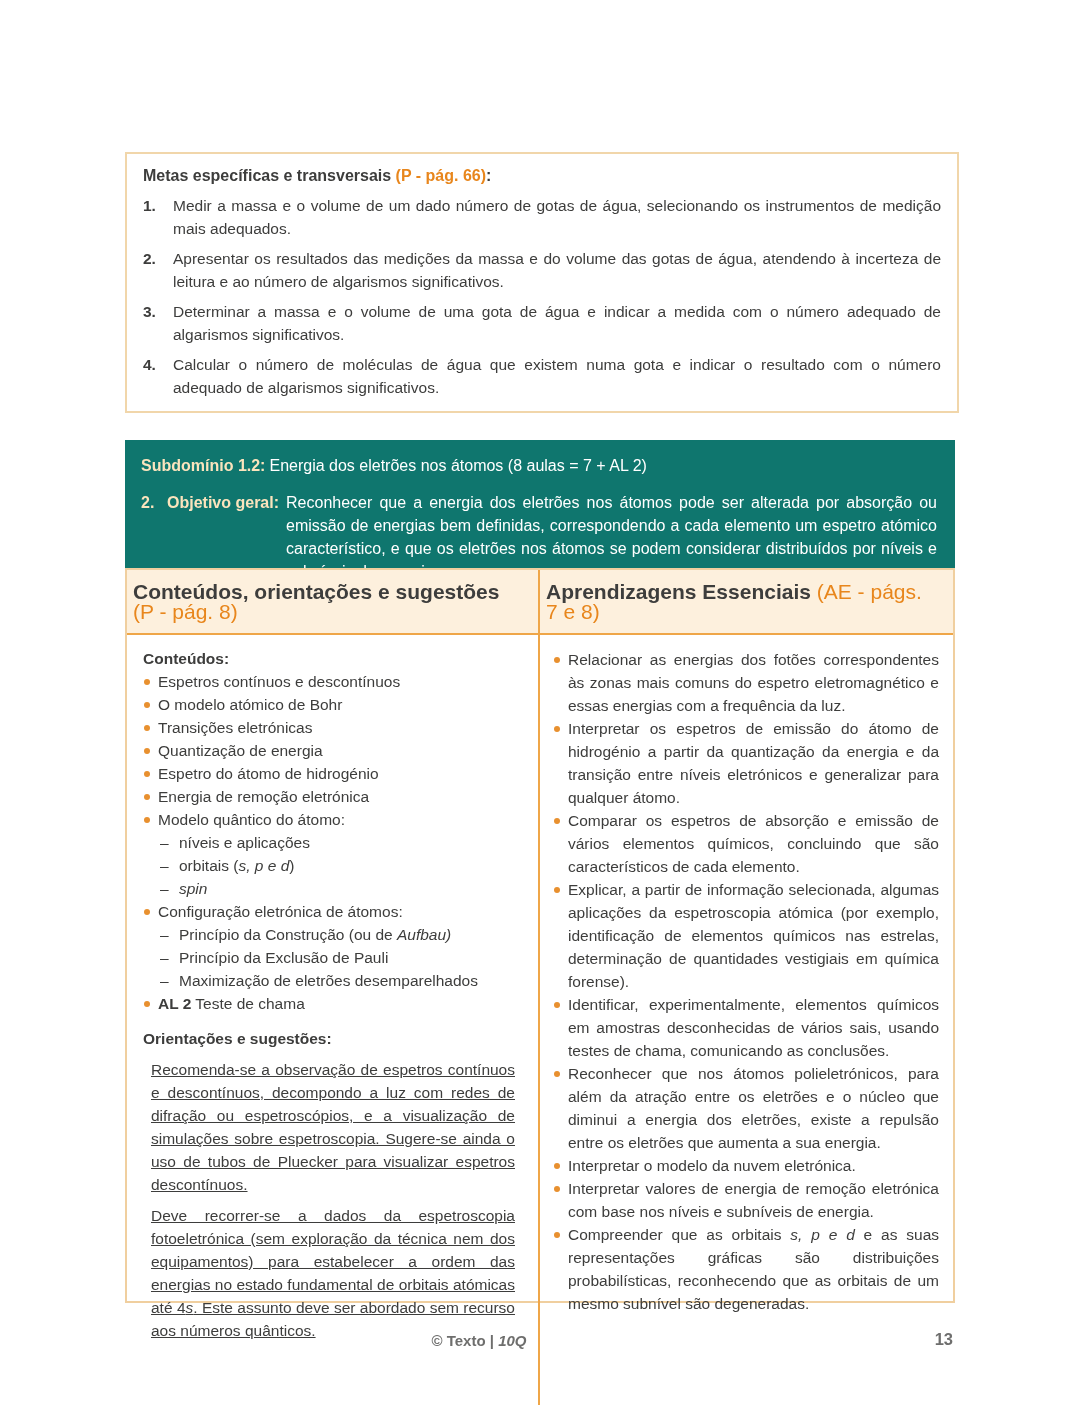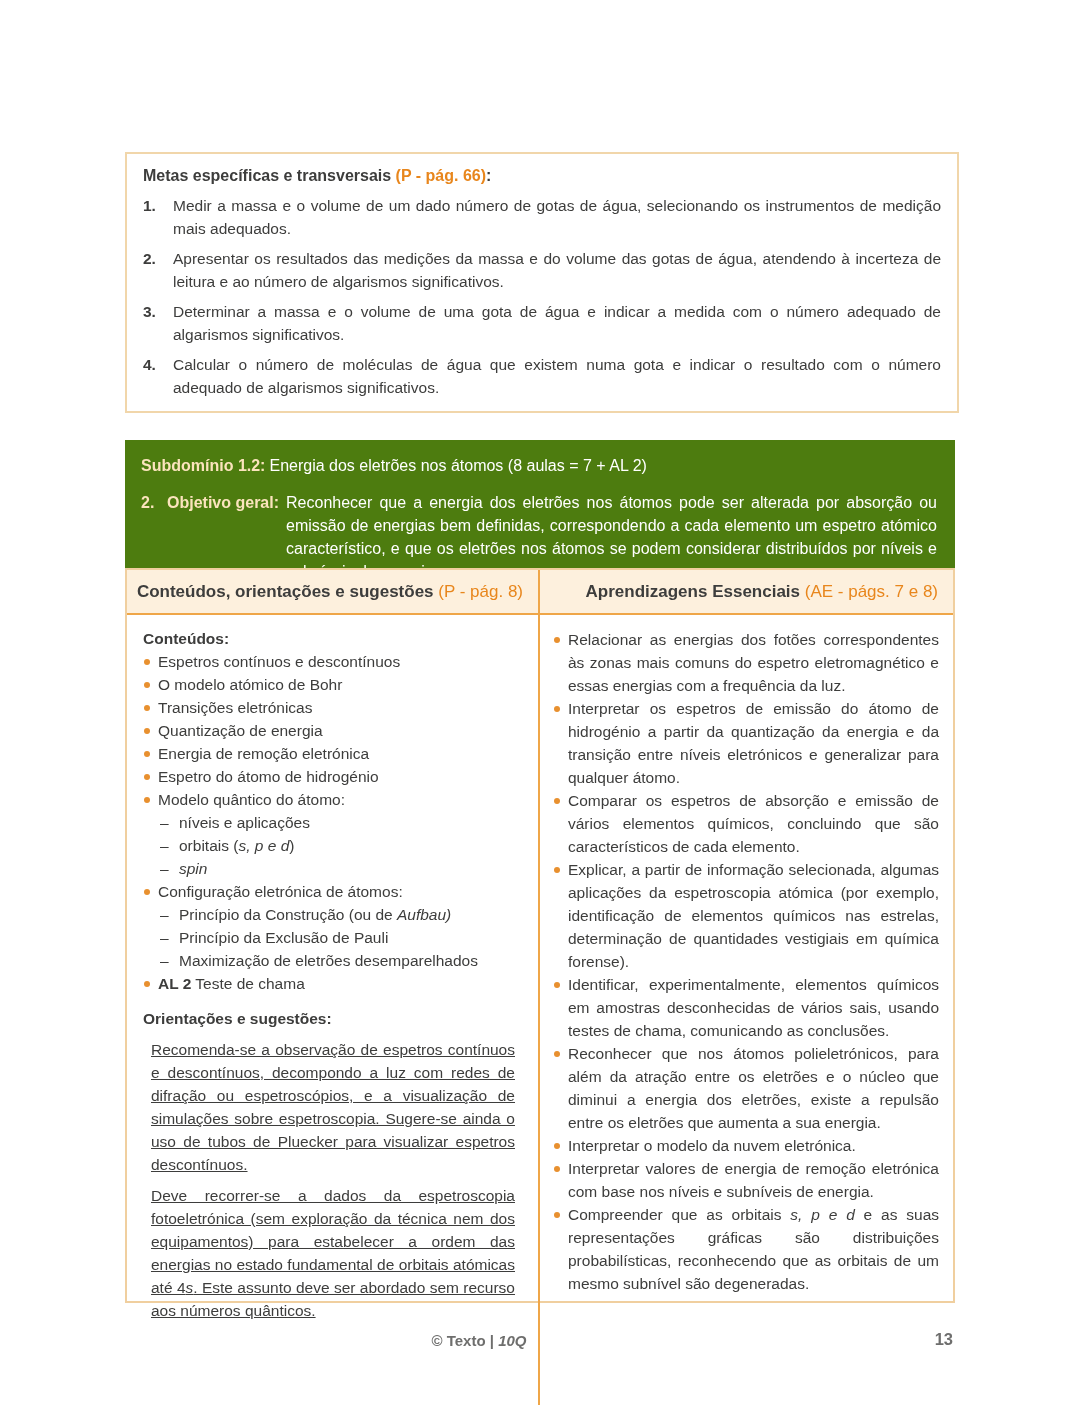--- a/index.html
+++ b/index.html
@@ -28,21 +28,21 @@
   }
   .box-heading{font-size:16px; line-height:22px;}
   .metas-box .num-row{display:flex; margin-top:7px; }
   .metas-box .num-marker{width:30px; flex:none; font-weight:bold; line-height:23px;}
   .metas-box .item-text{flex:1; text-align:justify; line-height:23px;}
 
   
   .banner{
     position:absolute; left:125px; top:440px; width:830px; height:128px;
     box-sizing:border-box;
-    background:#4d7c0f;
+    background:#0f766e;
     color:#ffffff;
     padding:15px 18px 4px 16px;
     font-size:16px;
   }
   .banner-label{color:#fbe4bd; font-weight:bold;}
   .banner-line1{line-height:22px;}
   .banner-line1 .banner-text{color:#ffffff; margin-left:4px;}
   .banner-objective{display:flex; margin-top:14px; line-height:23px;}
   .obj-num{width:26px; flex:none;}
   .obj-label{flex:none; margin-right:7px; white-space:nowrap;}
@@ -54,23 +54,23 @@
     box-sizing:border-box;
     border:2px solid #f0cf9f;
     background:#ffffff;
   }
   .t-header{
     display:grid; grid-template-columns:413px 1fr;
     background:#fdf0dd;
     border-bottom:2px solid #efa648;
   }
   .t-hcell{
-    text-align:right;
+    text-align:left;
     padding:12px 15px 11px 6px;
-    font-size:17px;
+    font-size:21px;
     line-height:20px;
   }
   .t-hcell.left{border-right:2px solid #efa648;}
   .t-body{
     display:grid; grid-template-columns:413px 1fr;
     height:800px;
   }
   .t-cell{padding:12px 15px 10px 16px; overflow:hidden;}
   .t-cell.left-col{border-right:2px solid #efa648;}
   .t-cell.right-col{padding:13px 14px 10px 13px;}
@@ -164,25 +164,25 @@
             <div class="bullet-row">
               <span class="dot-marker"></span>
               <div class="item-text"><span>Transições eletrónicas</span></div>
             </div>
             <div class="bullet-row">
               <span class="dot-marker"></span>
               <div class="item-text"><span>Quantização de energia</span></div>
             </div>
             <div class="bullet-row">
               <span class="dot-marker"></span>
+              <div class="item-text"><span>Espetro do átomo de hidrogénio</span></div>
+            </div>
+            <div class="bullet-row">
+              <span class="dot-marker"></span>
               <div class="item-text"><span>Energia de remoção eletrónica</span></div>
-            </div>
-            <div class="bullet-row">
-              <span class="dot-marker"></span>
-              <div class="item-text"><span>Espetro do átomo de hidrogénio</span></div>
             </div>
             <div class="bullet-row">
               <span class="dot-marker"></span>
               <div class="item-text"><span>Modelo quântico do átomo:</span></div>
             </div>
             <div class="sub-row">
               <span class="dash-marker">–</span>
               <div class="item-text"><span>níveis e aplicações</span></div>
             </div>
             <div class="sub-row">

